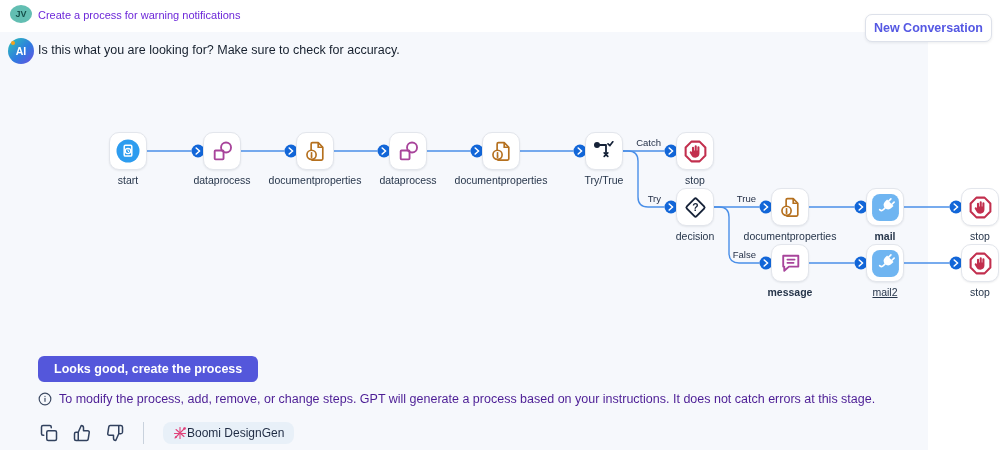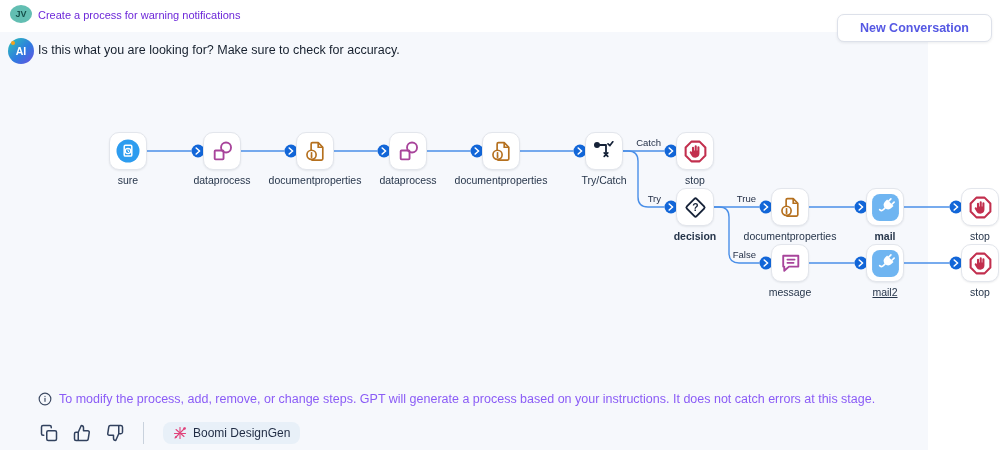--- a/index.html
+++ b/index.html
@@ -5,21 +5,21 @@
   html,body{margin:0;padding:0;}
   body{font-family:"Liberation Sans",sans-serif;background:#fff;}
   #app{position:relative;width:1000px;height:450px;background:#fff;overflow:hidden;}
 
   
   .user-row{position:absolute;left:0;top:0;width:1000px;height:32px;background:#fff;}
   .avatar{position:absolute;border-radius:50%;display:flex;align-items:center;justify-content:center;font-weight:bold;}
   .avatar-user{left:10px;top:5px;width:22px;height:18px;background:#62beb2;color:#17504b;font-size:9px;}
   .user-text{position:absolute;left:38px;top:9px;font-size:11px;color:#6d28d9;}
   .new-conv-btn{position:absolute;right:8px;top:14px;background:#fff;border:1px solid #dde1ea;border-radius:7px;
-    padding:6px 22px;font-size:12.5px;font-weight:bold;color:#5558e3;cursor:pointer;
+    padding:6px 8px;font-size:12.5px;font-weight:bold;color:#5558e3;cursor:pointer;
     box-shadow:0 1px 3px rgba(16,24,40,.08);font-family:"Liberation Sans",sans-serif;z-index:5;}
 
   
   .ai-section{position:absolute;left:0;top:32px;width:928px;height:418px;background:#f6f8fc;}
   .avatar-ai{left:8px;top:6px;width:26px;height:26px;background:linear-gradient(135deg,#2ec5b6 0%,#2e7be0 55%,#6a4fe0 100%);
     color:#fff;font-size:10.5px;}
   .ai-spark{position:absolute;left:3px;top:3px;width:4px;height:4px;border-radius:50%;background:#f6a21e;}
   .ai-text{position:absolute;left:38px;top:11px;font-size:12.5px;color:#16202e;text-align:center;}
 
   
@@ -32,27 +32,27 @@
     box-shadow:0 1px 2px rgba(16,24,40,.08);display:flex;align-items:center;justify-content:center;box-sizing:border-box;cursor:pointer;}
   .flow-label{position:absolute;width:140px;text-align:center;font-size:10.5px;color:#27364b;}
 
   
   .confirm-btn{position:absolute;left:38px;top:324px;background:var(--accent,#5457db);color:#fff;border:none;border-radius:6px;
     padding:6px 16px;font-size:12.5px;font-weight:bold;cursor:pointer;font-family:"Liberation Sans",sans-serif;}
 
   
   .info-row{position:absolute;left:38px;top:360px;display:flex;align-items:center;gap:7px;}
   .info-row svg{flex:0 0 auto;}
-  .info-text{font-size:12.5px;color:#8b5cf6;}
+  .info-text{font-size:12.5px;color:#4c1d95;}
 
   
   .footer-row{position:absolute;left:40px;top:390px;display:flex;align-items:center;gap:15px;}
   .act-icon{width:18px;height:18px;color:#31415e;cursor:pointer;}
   .v-divider{width:1px;height:22px;background:#c9d2dd;margin:0 4px;}
-  .badge{display:inline-flex;align-items:center;gap:6px;background:#e8f0f8;border-radius:8px;padding:4px 10px;cursor:pointer;}
+  .badge{display:inline-flex;align-items:center;background:#e8f0f8;border-radius:8px;padding:4px 10px;cursor:pointer;}
   .badge-label{font-size:12px;color:#1f2b43;}
 </style>
 </head>
 <body>
 
 <div id="app">
 
   <div class="user-row">
     <div class="avatar avatar-user">
       <span>JV</span>
@@ -143,21 +143,21 @@
         </svg>
       <div id="nodes-layer">
           <div class="flow-node" style="left: 109px; top: 132px;">
             <svg width="26" height="26" viewBox="0 0 26 26">
               <circle cx="13" cy="13" r="11.5" fill="#2d9cef"></circle>
               <rect x="9.2" y="7.3" width="7.6" height="10.8" rx="1.2" fill="none" stroke="#fff" stroke-width="1.5"></rect>
               <circle cx="13" cy="13" r="2.7" fill="none" stroke="#fff" stroke-width="1.2"></circle>
               <path d="M13 11.6v1.5l1.1.9" stroke="#fff" stroke-width="1" fill="none" stroke-linecap="round"></path>
             </svg>
           </div>
-          <div class="flow-label" style="left: 58px; top: 174px;">sure</div>
+          <div class="flow-label" style="left: 58px; top: 174px;">start</div>
           <div class="flow-node" style="left: 203px; top: 132px;">
             <svg width="25" height="25" viewBox="0 0 24 24" fill="none" stroke="#a8449b" stroke-width="1.8">
               <rect x="4.5" y="11" width="8.5" height="8.5" rx="0.8"></rect>
               <circle cx="15.4" cy="8.2" r="4.8"></circle>
             </svg>
           </div>
           <div class="flow-label" style="left: 152px; top: 174px;">dataprocess</div>
           <div class="flow-node" style="left: 296px; top: 132px;">
             <svg width="25" height="25" viewBox="0 0 24 24" fill="none" stroke="#b5701e" stroke-width="1.6">
               <path d="M9 3.5h5.6l4.4 4.4V19a1.2 1.2 0 0 1-1.2 1.2H9A1.2 1.2 0 0 1 7.8 19V4.7A1.2 1.2 0 0 1 9 3.5z" stroke-linejoin="round"></path>
@@ -184,35 +184,35 @@
           </div>
           <div class="flow-label" style="left: 431px; top: 174px;">documentproperties</div>
           <div class="flow-node" style="left: 585px; top: 132px;">
             <svg width="26" height="26" viewBox="0 0 26 26" fill="none" stroke="#152238" stroke-width="1.8" stroke-linecap="round">
               <circle cx="6" cy="7" r="3" fill="#152238" stroke="none"></circle>
               <path d="M9 7h6M15 7v9"></path>
               <path d="M17 5.8l1.9 1.8 2.9-3.8" stroke-width="1.7" stroke-linejoin="round"></path>
               <path d="M13.2 14.8l3.6 3.6M16.8 14.8l-3.6 3.6" stroke-width="1.7"></path>
             </svg>
           </div>
-          <div class="flow-label" style="left: 534px; top: 174px;">Try/Catch</div>
+          <div class="flow-label" style="left: 534px; top: 174px;">Try/True</div>
           <div class="flow-node" style="left: 676px; top: 132px;">
             <svg width="27" height="27" viewBox="0 0 26 26">
               <path d="M9.1 3.5h7.8l5.6 5.6v7.8l-5.6 5.6H9.1l-5.6-5.6V9.1z" fill="#fff" stroke="#c22f4e" stroke-width="2" stroke-linejoin="round"></path>
               <path d="M9.6 12.4 V9.4 a1 1 0 0 1 2 0 V12 h0.6 V7.9 a1 1 0 0 1 2 0 V12 h0.6 V9 a1 1 0 0 1 2 0 v6 c0 2.4 -1.6 3.9 -4 3.9 -1.8 0 -2.8 -0.7 -3.7 -2.1 l-1.6 -2.5 c-0.3 -0.5 -0.2 -1.1 0.3 -1.4 0.5 -0.3 1.1 -0.2 1.4 0.3 l0.4 0.6 z" fill="#c22f4e"></path>
             </svg>
           </div>
           <div class="flow-label" style="left: 625px; top: 174px;">stop</div>
           <div class="flow-node" style="left: 676px; top: 188px;">
             <svg width="27" height="27" viewBox="0 0 26 26">
               <rect x="6.4" y="6.4" width="13.2" height="13.2" rx="1.5" transform="rotate(45 13 13)" fill="#fff" stroke="#152238" stroke-width="1.8"></rect>
               <text x="13" y="16.6" text-anchor="middle" font-size="10" font-weight="bold" fill="#152238" font-family="Liberation Sans, sans-serif">?</text>
             </svg>
           </div>
-          <div class="flow-label" style="left: 625px; top: 230px; font-weight: bold;">decision</div>
+          <div class="flow-label" style="left: 625px; top: 230px;">decision</div>
           <div class="flow-node" style="left: 771px; top: 188px;">
             <svg width="25" height="25" viewBox="0 0 24 24" fill="none" stroke="#b5701e" stroke-width="1.6">
               <path d="M9 3.5h5.6l4.4 4.4V19a1.2 1.2 0 0 1-1.2 1.2H9A1.2 1.2 0 0 1 7.8 19V4.7A1.2 1.2 0 0 1 9 3.5z" stroke-linejoin="round"></path>
               <path d="M14.6 3.5v4.4H19"></path>
               <circle cx="8.2" cy="15.2" r="4.4" fill="#fff"></circle>
               <path d="M8.2 13.3v.3M8.2 15.1v2.5" stroke-linecap="round" stroke-width="1.7"></path>
             </svg>
           </div>
           <div class="flow-label" style="left: 720px; top: 230px;">documentproperties</div>
           <div class="flow-node" style="left: 866px; top: 188px;">
@@ -232,21 +232,21 @@
               <path d="M9.6 12.4 V9.4 a1 1 0 0 1 2 0 V12 h0.6 V7.9 a1 1 0 0 1 2 0 V12 h0.6 V9 a1 1 0 0 1 2 0 v6 c0 2.4 -1.6 3.9 -4 3.9 -1.8 0 -2.8 -0.7 -3.7 -2.1 l-1.6 -2.5 c-0.3 -0.5 -0.2 -1.1 0.3 -1.4 0.5 -0.3 1.1 -0.2 1.4 0.3 l0.4 0.6 z" fill="#c22f4e"></path>
             </svg>
           </div>
           <div class="flow-label" style="left: 910px; top: 230px;">stop</div>
           <div class="flow-node" style="left: 771px; top: 244px;">
             <svg width="25" height="25" viewBox="0 0 24 24" fill="none" stroke="#a8449b" stroke-width="1.8" stroke-linejoin="round">
               <path d="M5 4.5h14.5v10.5H10.5L6 19v-4H5z"></path>
               <path d="M9 8.3h7M9 11.4h6" stroke-width="1.6" stroke-linecap="round"></path>
             </svg>
           </div>
-          <div class="flow-label" style="left: 720px; top: 286px;">message</div>
+          <div class="flow-label" style="left: 720px; top: 286px; font-weight: bold;">message</div>
           <div class="flow-node" style="left: 866px; top: 244px;">
             <svg width="31" height="31" viewBox="0 0 30 30">
               <rect x="2" y="2" width="26" height="26" rx="7.5" fill="#6fb5f1"></rect>
               <g transform="rotate(45 15 15)" stroke="#fff" stroke-width="1.6" fill="none" stroke-linecap="round">
                 <path d="M12.8 5.4v3M17.2 5.4v3"></path>
                 <path d="M10.6 8.4h8.8v3a4.4 4.4 0 0 1-8.8 0z" fill="#fff" stroke="none"></path>
                 <path d="M15 15.8v2.3c0 1.5-1.1 2.3-2.6 2.3"></path>
               </g>
             </svg>
           </div>
@@ -254,20 +254,21 @@
           <div class="flow-node" style="left: 961px; top: 244px;">
             <svg width="27" height="27" viewBox="0 0 26 26">
               <path d="M9.1 3.5h7.8l5.6 5.6v7.8l-5.6 5.6H9.1l-5.6-5.6V9.1z" fill="#fff" stroke="#c22f4e" stroke-width="2" stroke-linejoin="round"></path>
               <path d="M9.6 12.4 V9.4 a1 1 0 0 1 2 0 V12 h0.6 V7.9 a1 1 0 0 1 2 0 V12 h0.6 V9 a1 1 0 0 1 2 0 v6 c0 2.4 -1.6 3.9 -4 3.9 -1.8 0 -2.8 -0.7 -3.7 -2.1 l-1.6 -2.5 c-0.3 -0.5 -0.2 -1.1 0.3 -1.4 0.5 -0.3 1.1 -0.2 1.4 0.3 l0.4 0.6 z" fill="#c22f4e"></path>
             </svg>
           </div>
           <div class="flow-label" style="left: 910px; top: 286px;">stop</div>
         </div>
     </div>
 
+    <button class="confirm-btn">Looks good, create the process</button>
 
     <div class="info-row">
       <svg class="info-icon" width="14" height="14" viewBox="0 0 24 24" fill="none" stroke="#3d4a63" stroke-width="2" stroke-linecap="round">
         <circle cx="12" cy="12" r="10"></circle>
           <line x1="12" y1="16" x2="12" y2="11"></line>
           <line x1="12" y1="7.5" x2="12.01" y2="7.5"></line>
       </svg>
       <span class="info-text">To modify the process, add, remove, or change steps. GPT will generate a process based on your instructions. It does not catch errors at this stage.</span>
     </div>
 

